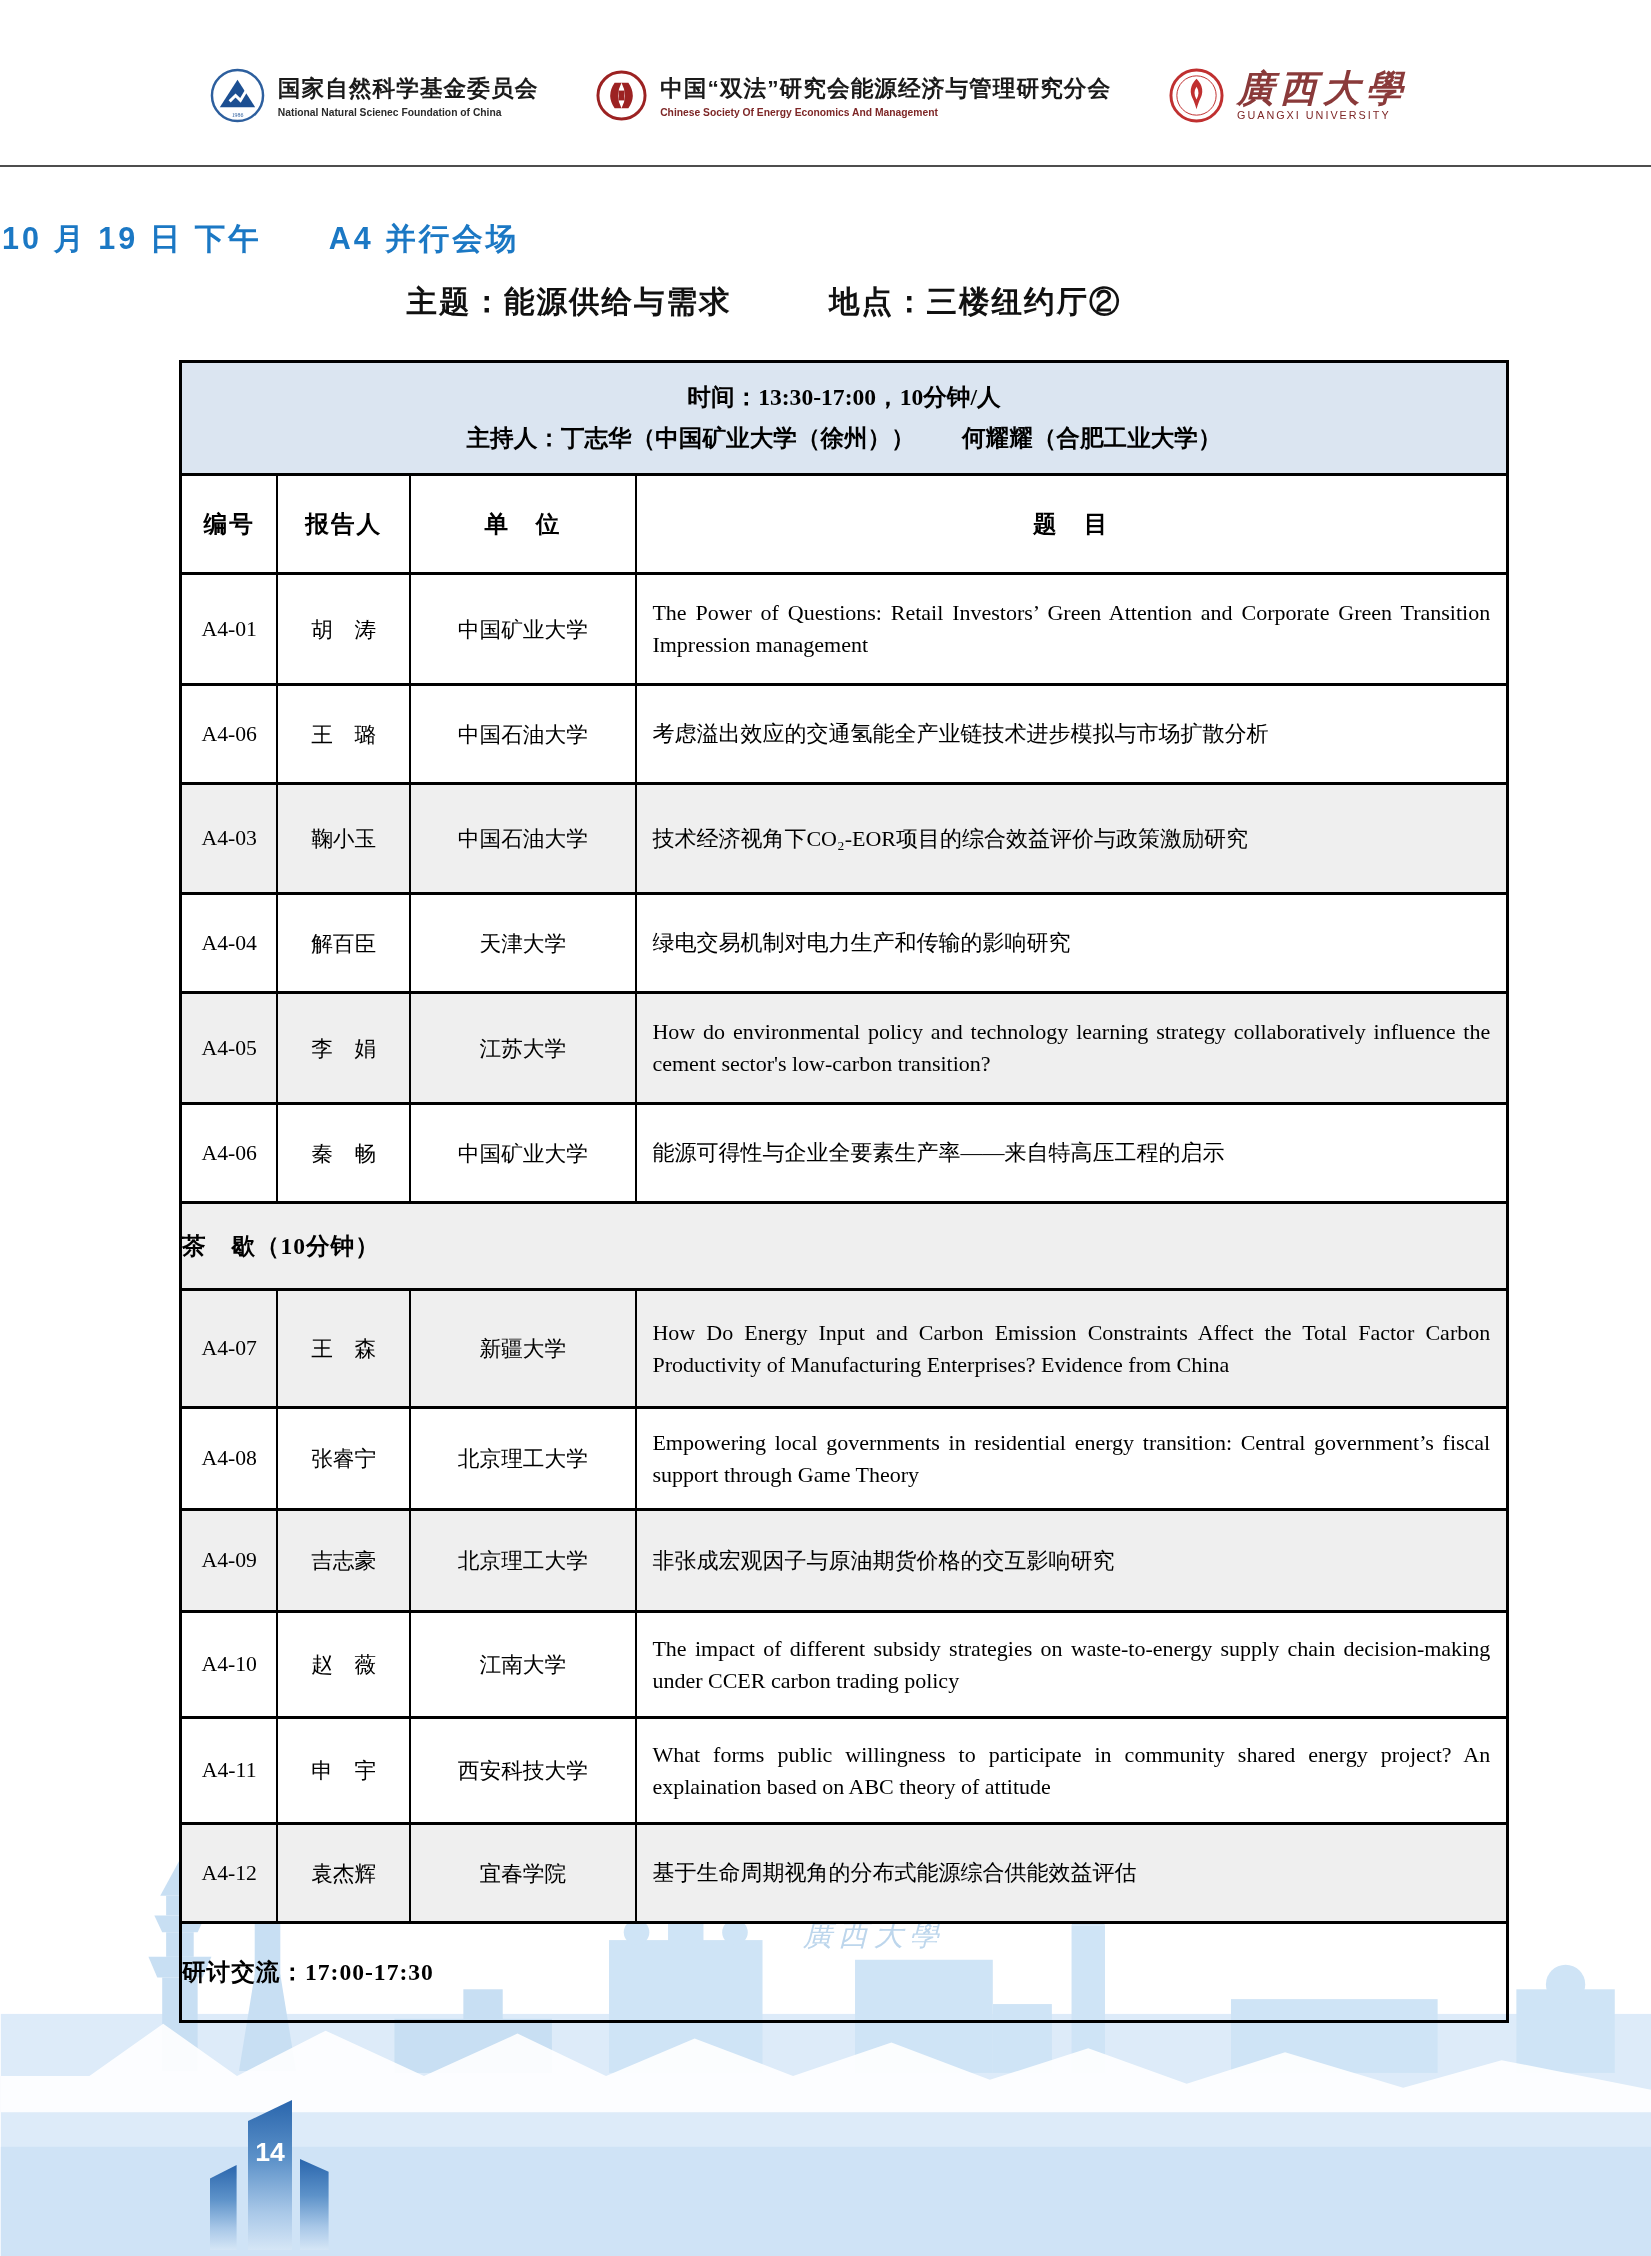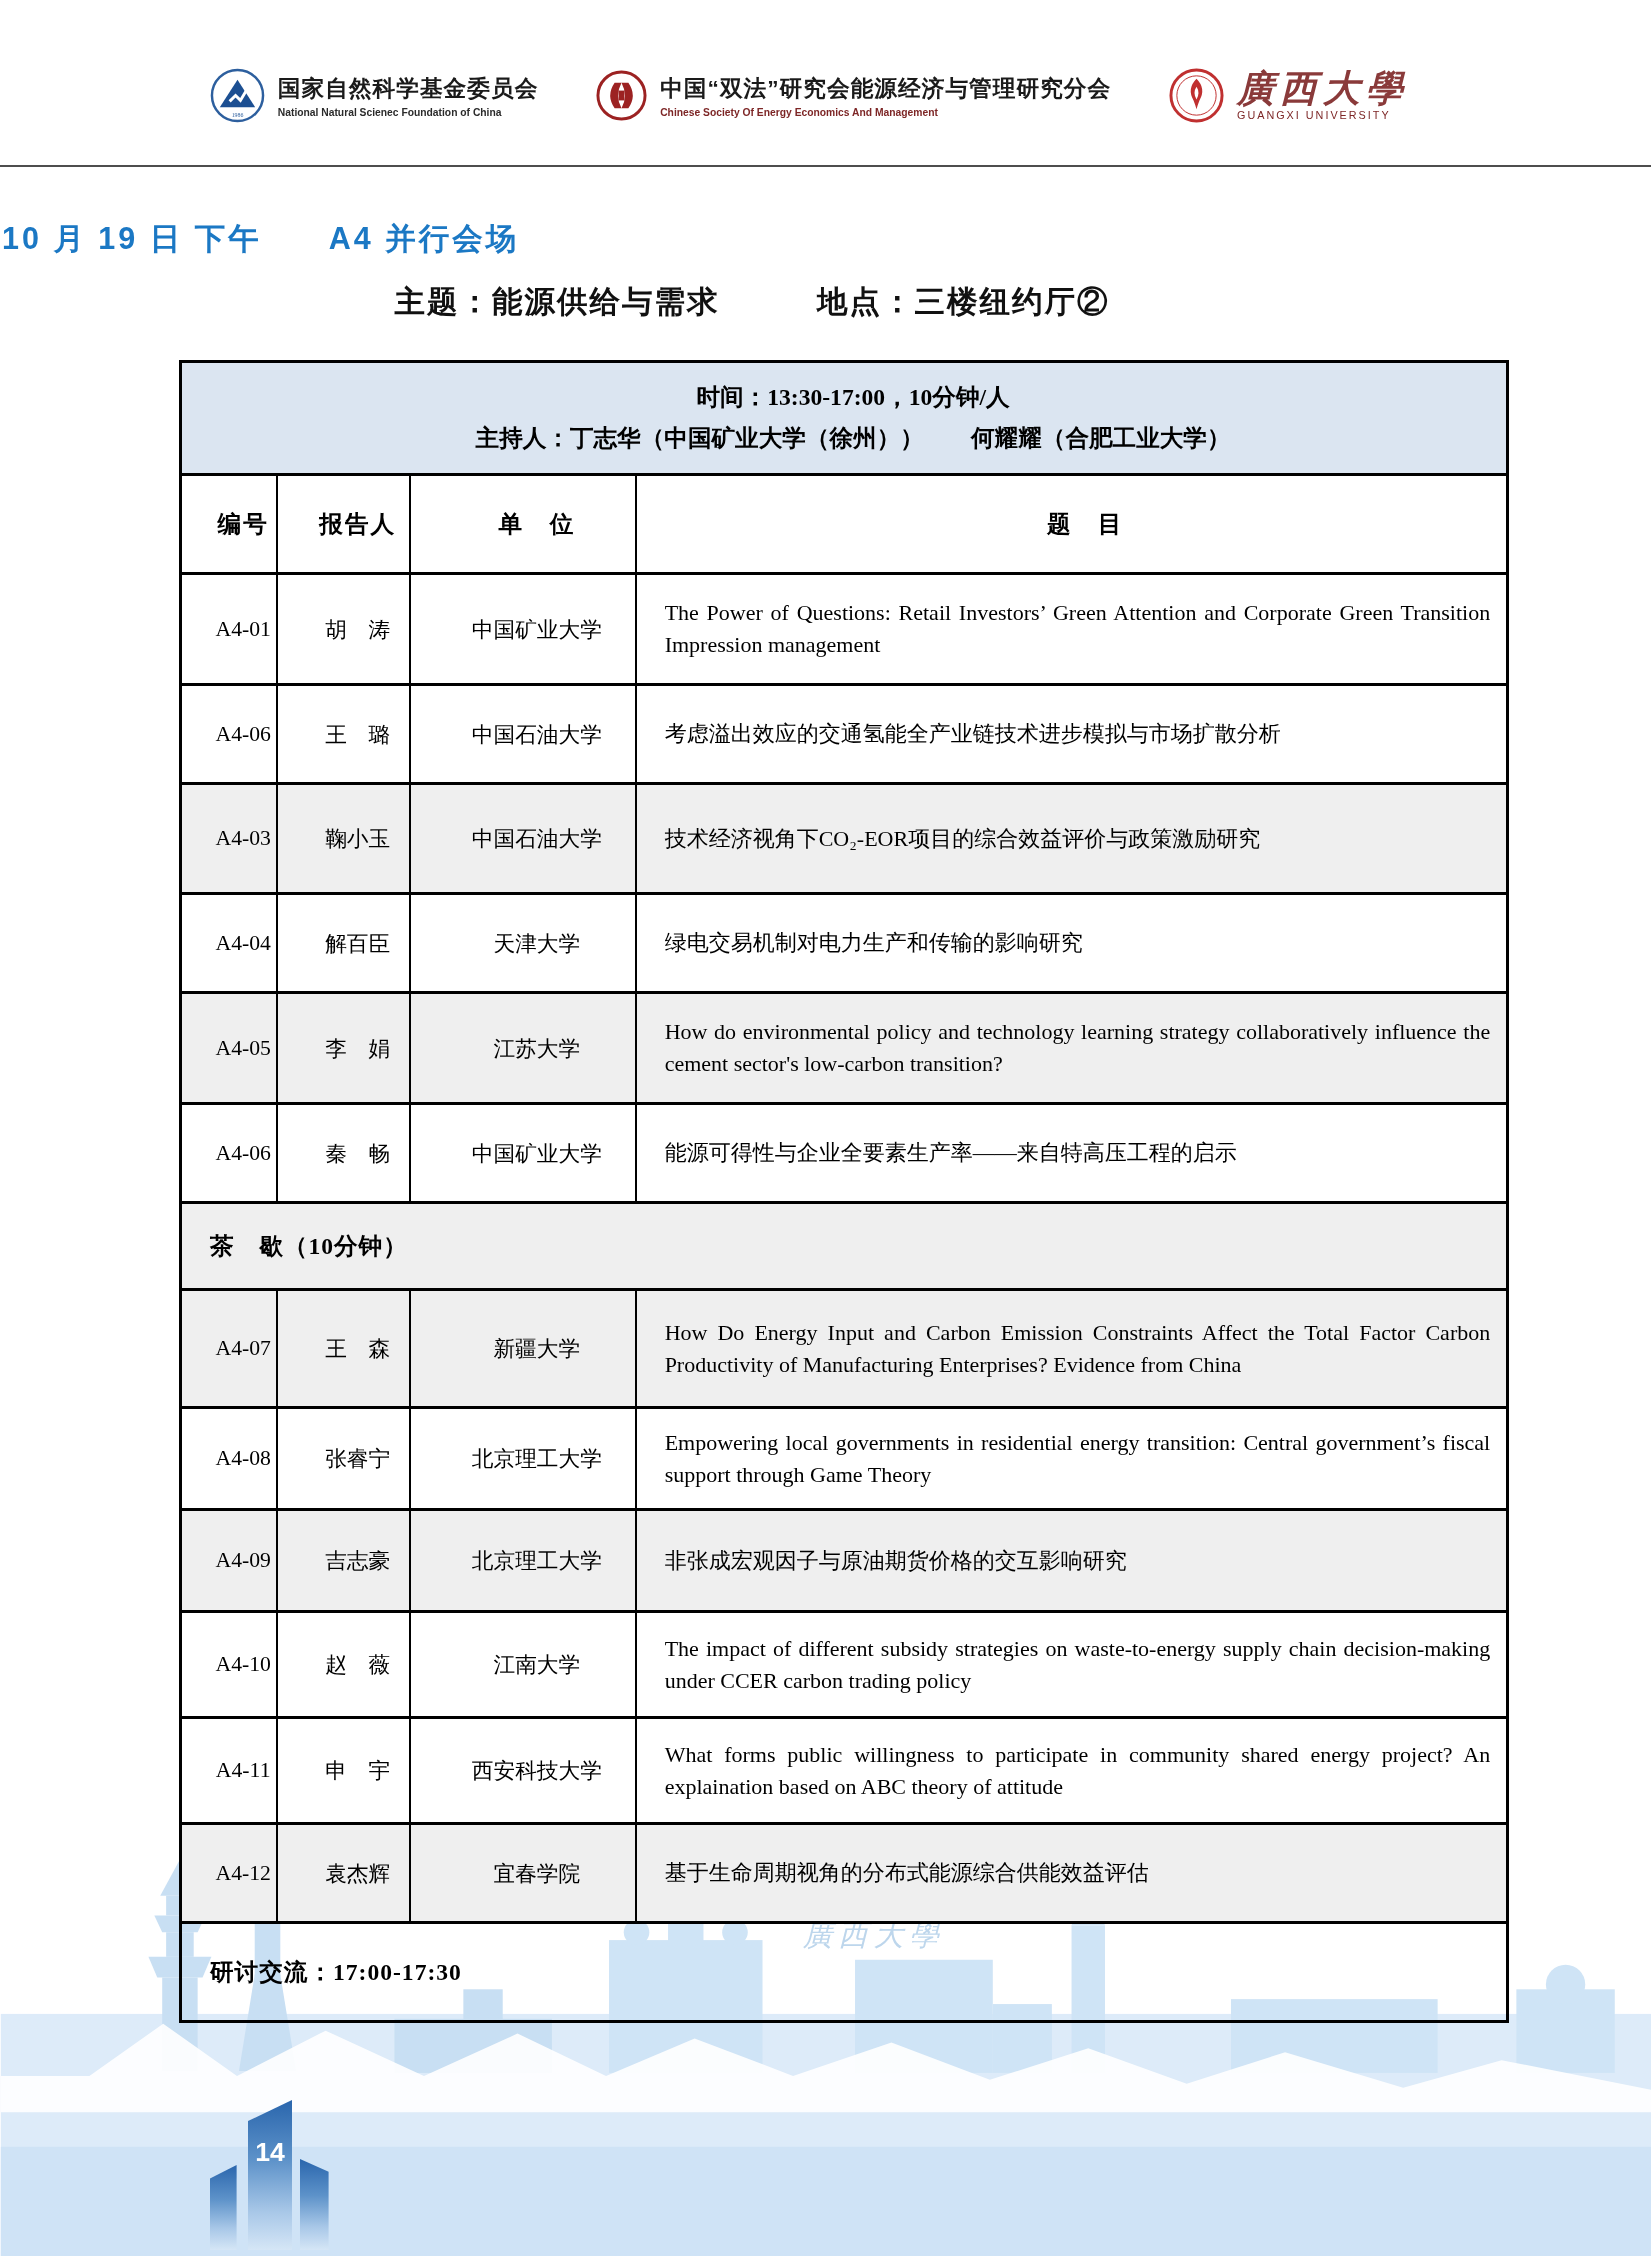--- a/index.html
+++ b/index.html
@@ -13,26 +13,26 @@
   .org-title { font-family:"Liberation Sans", sans-serif; font-weight:bold; color:#1a1a1a; font-size:22.7px; letter-spacing:1px; }
   .org-sub { font-family:"Liberation Sans", sans-serif; font-weight:bold; color:#2b2b2b; font-size:10.3px; margin-top:3px; }
   .org-sub.red { color:#7d2626; }
   .gxu-title { font-family:"Liberation Serif", serif; font-style:italic; font-weight:bold; color:#8a3a3a; font-size:37px; letter-spacing:5.9px; line-height:1; }
   .gxu-sub { font-family:"Liberation Sans", sans-serif; color:#7d2626; font-size:10.8px; letter-spacing:2px; margin-top:2px; }
   .header-rule { position:absolute; top:165px; left:0; width:1652px; height:2px; background:#4d4d4d; z-index:3; }
 
   
   .session-title { position:absolute; top:219px; left:2px; width:1652px; text-align:left;
       font-family:"Liberation Sans", sans-serif; font-weight:bold; font-size:30.5px; color:#1b78c4; letter-spacing:3px; z-index:3; }
-  .session-subtitle { position:absolute; top:282px; left:0; width:1504px; text-align:center;
+  .session-subtitle { position:absolute; top:282px; left:12px; width:1504px; text-align:center;
       font-family:"Liberation Sans", sans-serif; font-weight:bold; font-size:30.5px; color:#111; letter-spacing:2px; z-index:3; }
 
   
   .program-table { position:absolute; left:179px; top:360px; width:1330px; border-collapse:collapse; z-index:2; background:transparent; table-layout:fixed; }
-  .program-table td, .program-table th { border:2px solid #000; border-top-width:3px; border-bottom-width:3px;padding-left:28px; }
+  .program-table td, .program-table th { border:2px solid #000; border-top-width:3px; border-bottom-width:3px; }
   .program-table { border:3px solid #000; }
   .info-band { background:#dbe5f1; text-align:center; font-weight:bold; font-size:23.6px; color:#000; padding:13.8px 9.9px; line-height:1.75; }
   .col-head th { background:#ffffff; font-weight:bold; font-size:23.6px; height:99px; text-align:center; letter-spacing:2px; }
   .program-table tbody tr { background:#ffffff; }
   .program-table tbody tr.shaded { background:#efefef; }
   .program-table tbody tr[data-name="closing-row"] { background:transparent; }
   .cell-id { text-align:center; font-size:21.7px; }
   .cell-center { text-align:center; font-size:21.7px; }
   .cell-title { text-align:left; font-size:22px; padding:9.9px 15.8px; line-height:1.45; }
   .cell-title.en { text-align:justify; }

